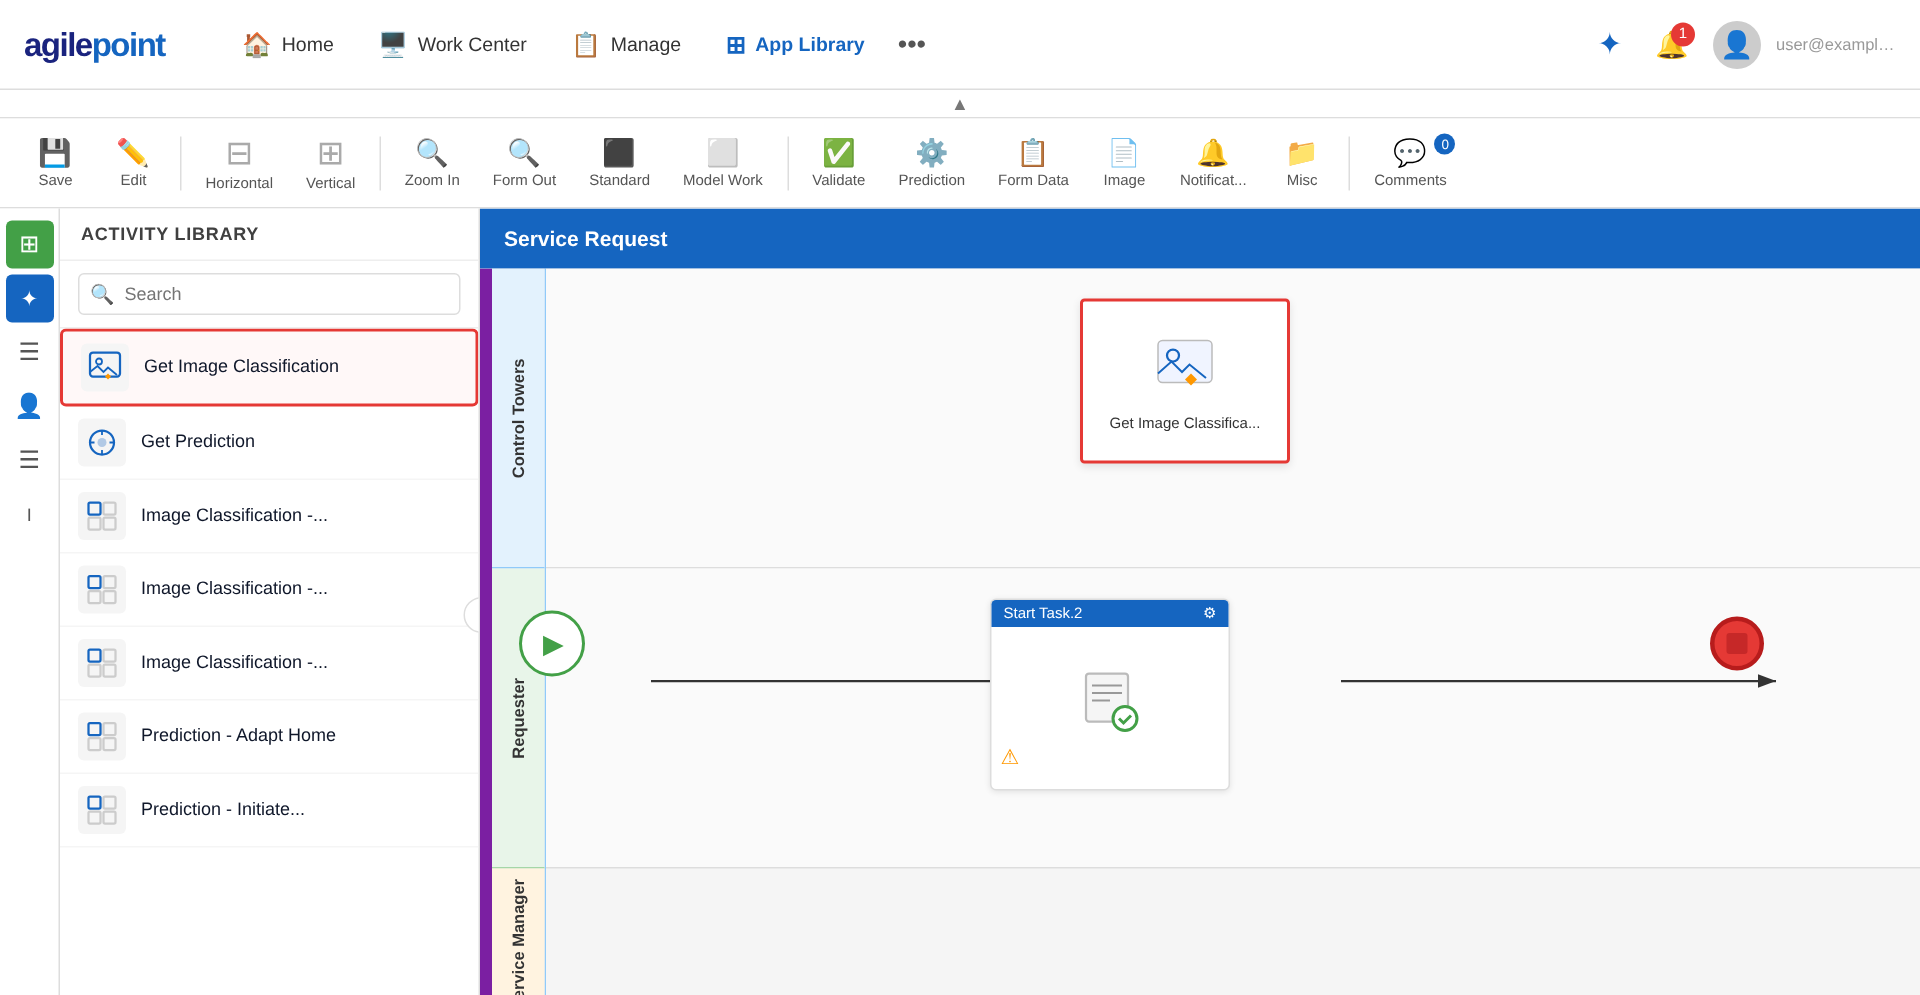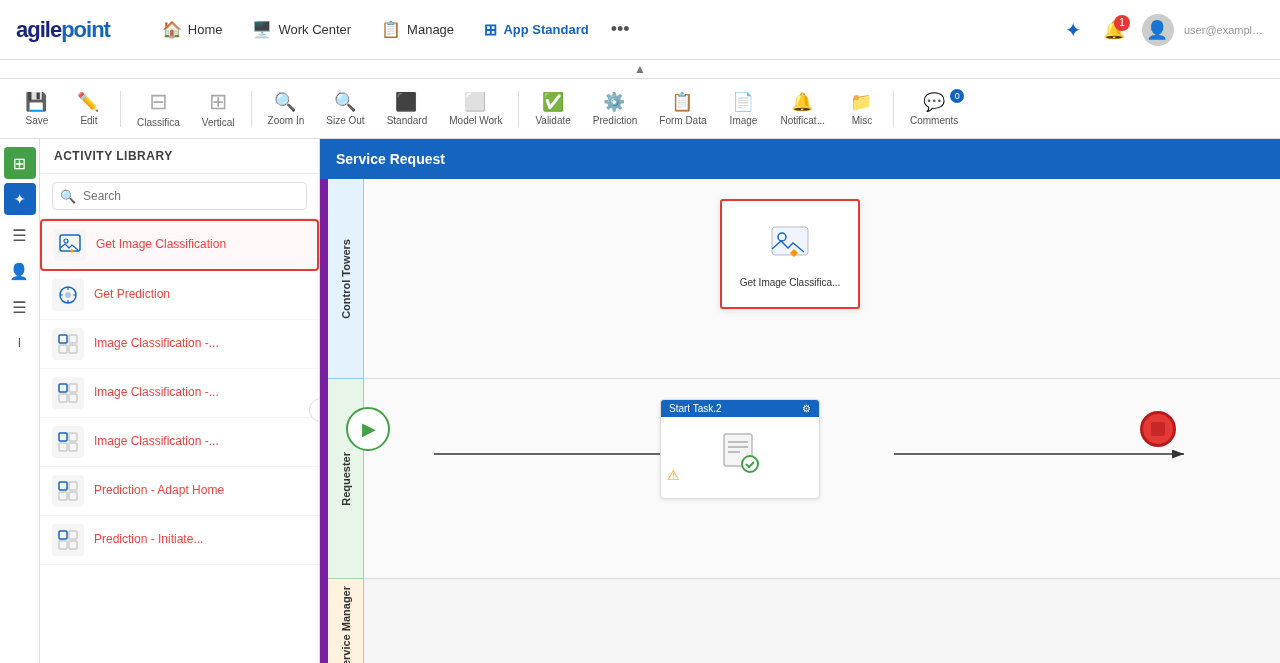--- a/index.html
+++ b/index.html
@@ -58,21 +58,21 @@
     .search-input { width: 100%; padding: 6px 17px 6px 30px; border: 1px solid #ddd; border-radius: 4px; font-size: 12px; outline: none; }
     .search-wrapper { position: relative; }
     .search-icon-inner { position: absolute; left: 8px; top: 50%; transform: translateY(-50%); color: #999; font-size: 13px; }
     .activity-list { flex: 1; overflow-y: auto; }
     .activity-item {
       display: flex; align-items: center; gap: 10px; padding: 8px 12px;
       cursor: pointer; border-bottom: 1px solid #f5f5f5;
     }
     .activity-item.selected { border: 2px solid #e53935; background: #fff8f8; border-radius: 4px; }
     .activity-icon { width: 32px; height: 32px; border-radius: 4px; background: #f5f5f5; display: flex; align-items: center; justify-content: center; font-size: 16px; flex-shrink: 0; }
-    .activity-label { font-size: 12px; color: #ef4444; line-height: 1.3; }
+    .activity-label { font-size: 12px; color: #0f172a; line-height: 1.3; }
 
     
     .canvas-area { flex: 1; background: #f5f5f5; overflow: auto; position: relative; }
     .canvas-header { background: #1565c0; color: #fff; padding: 10px 16px; font-weight: 600; font-size: 14px; height: 40px; display: flex; align-items: center; }
     .canvas-content { position: relative; width: 100%; height: calc(100% - 40px); overflow: hidden; }
 
     .collapse-chevron { position: absolute; right: -14px; top: 50%; transform: translateY(-50%); z-index: 5; background: #fff; border: 1px solid #ddd; border-radius: 50%; width: 24px; height: 24px; display: flex; align-items: center; justify-content: center; cursor: pointer; font-size: 12px; color: #555; }
 
     .dots-btn { background: none; border: none; cursor: pointer; font-size: 18px; color: #555; padding: 4px; }
   </style>
@@ -91,21 +91,21 @@
     <a class="nav-item">
       <span class="nav-icon">🖥️</span>
       <span>Work Center</span>
     </a>
     <a class="nav-item">
       <span class="nav-icon">📋</span>
       <span>Manage</span>
     </a>
     <a class="nav-item active">
       <span class="nav-icon">⊞</span>
-      <span>App Standard</span>
+      <span>App Library</span>
     </a>
     <button class="dots-btn">•••</button>
   </div>
   <div class="nav-right">
     <button class="nav-btn" style="color: #1565c0; font-size:20px;">✦</button>
     <button class="nav-btn notif-btn">
       🔔
       <span class="badge">1</span>
     </button>
     <div class="avatar">
@@ -123,34 +123,34 @@
       <span class="icon">💾</span>
       <span class="label">Save</span>
     </button>
     <button class="tool-btn">
       <span class="icon">✏️</span>
       <span class="label">Edit</span>
     </button>
     <div class="tool-separator"></div>
     <button class="tool-btn">
       <span class="icon" style="font-size:22px; color:#aaa;">⊟</span>
-      <span class="label">Classifica</span>
+      <span class="label">Horizontal</span>
     </button>
     <button class="tool-btn">
       <span class="icon" style="font-size:22px; color:#aaa;">⊞</span>
       <span class="label">Vertical</span>
     </button>
     <div class="tool-separator"></div>
     <button class="tool-btn">
       <span class="icon">🔍</span>
       <span class="label">Zoom In</span>
     </button>
     <button class="tool-btn">
       <span class="icon">🔍</span>
-      <span class="label">Size Out</span>
+      <span class="label">Form Out</span>
     </button>
     <button class="tool-btn">
       <span class="icon">⬛</span>
       <span class="label">Standard</span>
     </button>
     <button class="tool-btn">
       <span class="icon">⬜</span>
       <span class="label">Model Work</span>
     </button>
     <div class="tool-separator"></div>
@@ -346,21 +346,21 @@
             <path d="M26 36l-4-4 4-4 4 4z" fill="#ff9800"></path>
           </svg>
         </div>
         <span style="font-size:10px; text-align:center; color:#333; padding:0 4px;">Get Image Classifica...</span>
       </div>
 
       <div style="position:absolute; left:26px; top:228px; width:44px; height:44px; border-radius:50%; border:2px solid #43a047; background:#fff; display:flex; align-items:center; justify-content:center; z-index:4; cursor:pointer;">
         <span style="color:#43a047; font-size:18px; margin-left:2px;">▶</span>
       </div>
 
-      <div style="position:absolute; left:340px; top:220px; width:160px; height:100px; background:#fff; border:1.5px solid #ddd; border-radius:4px; z-index:4; cursor:pointer; box-shadow:0 1px 4px rgba(0,0,0,0.1);">
+      <div style="position:absolute; left:340px; top:220px; width:160px; height:128px; background:#fff; border:1.5px solid #ddd; border-radius:4px; z-index:4; cursor:pointer; box-shadow:0 1px 4px rgba(0,0,0,0.1);">
         <div style="background:#1565c0; color:#fff; font-size:10px; padding:3px 8px; border-radius:3px 3px 0 0; display:flex; align-items:center; justify-content:space-between;">
           <span>Start Task.2</span>
           <span style="cursor:pointer;">⚙</span>
         </div>
         <div style="display:flex; align-items:center; justify-content:center; height:calc(100% - 28px); position:relative;">
           <svg width="44" height="44" viewBox="0 0 44 44">
             <rect x="6" y="4" width="28" height="32" rx="2" fill="#f5f5f5" stroke="#bbb" stroke-width="1.5"></rect>
             <line x1="10" y1="12" x2="30" y2="12" stroke="#999" stroke-width="1.2"></line>
             <line x1="10" y1="17" x2="30" y2="17" stroke="#999" stroke-width="1.2"></line>
             <line x1="10" y1="22" x2="22" y2="22" stroke="#999" stroke-width="1.2"></line>

